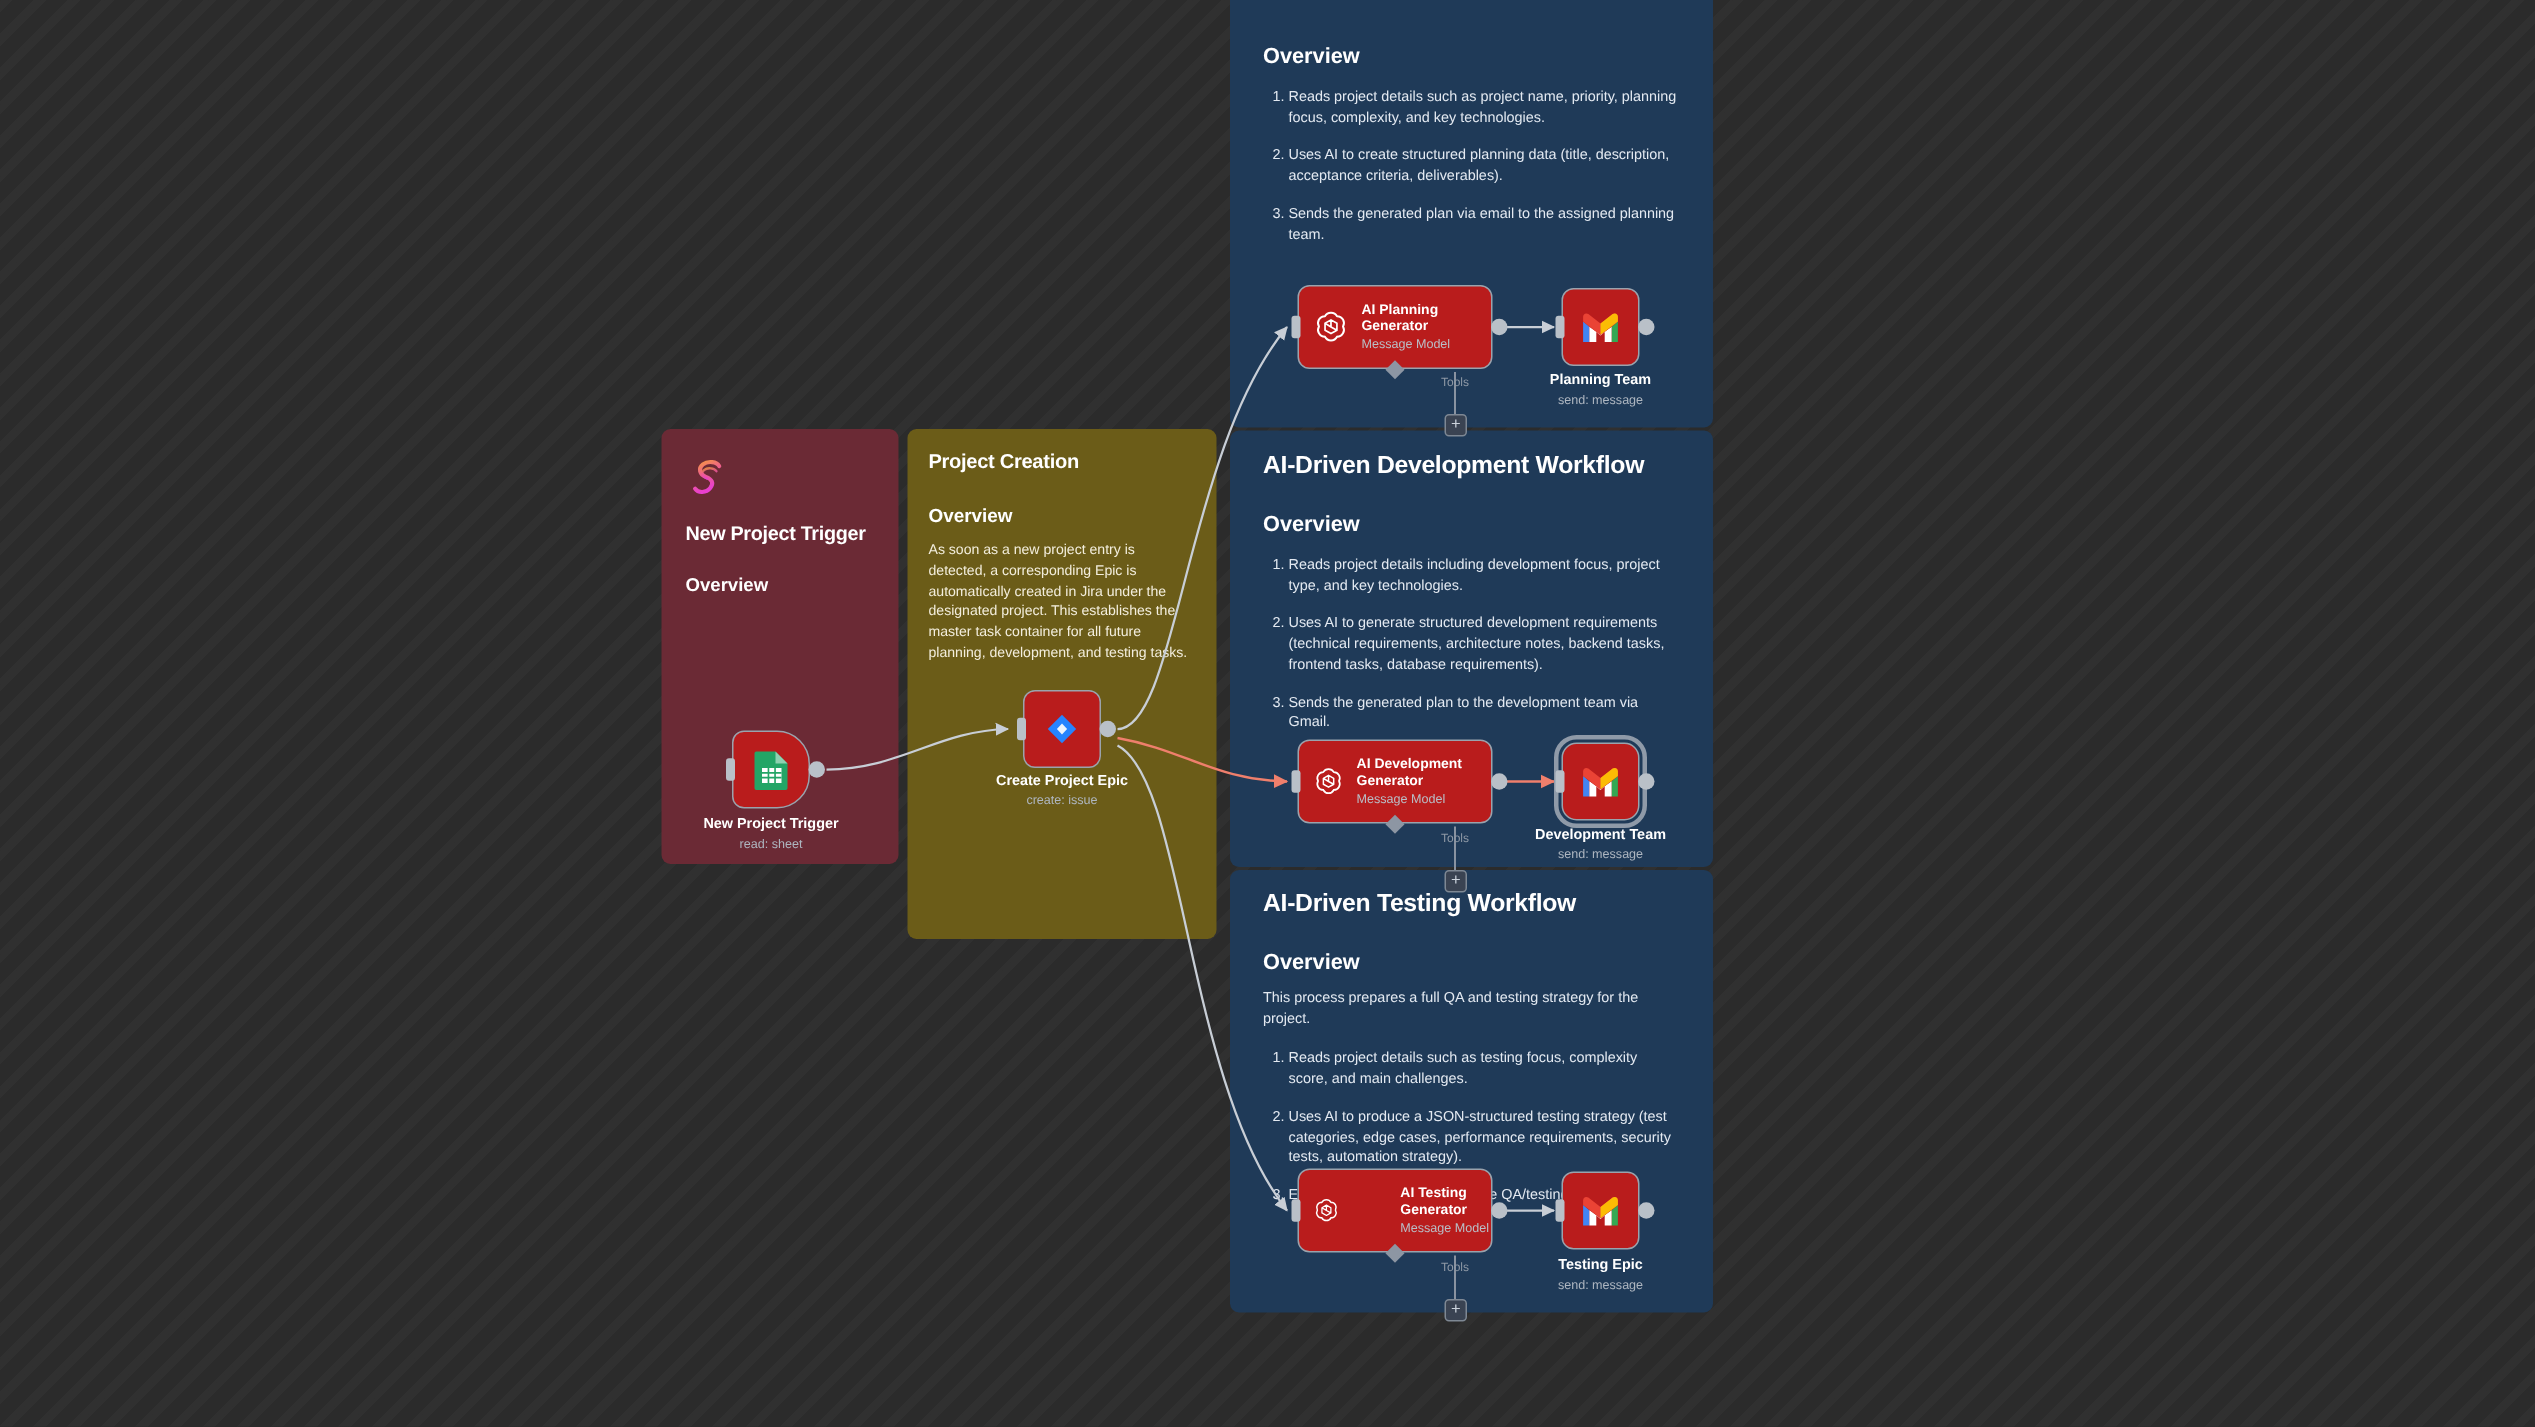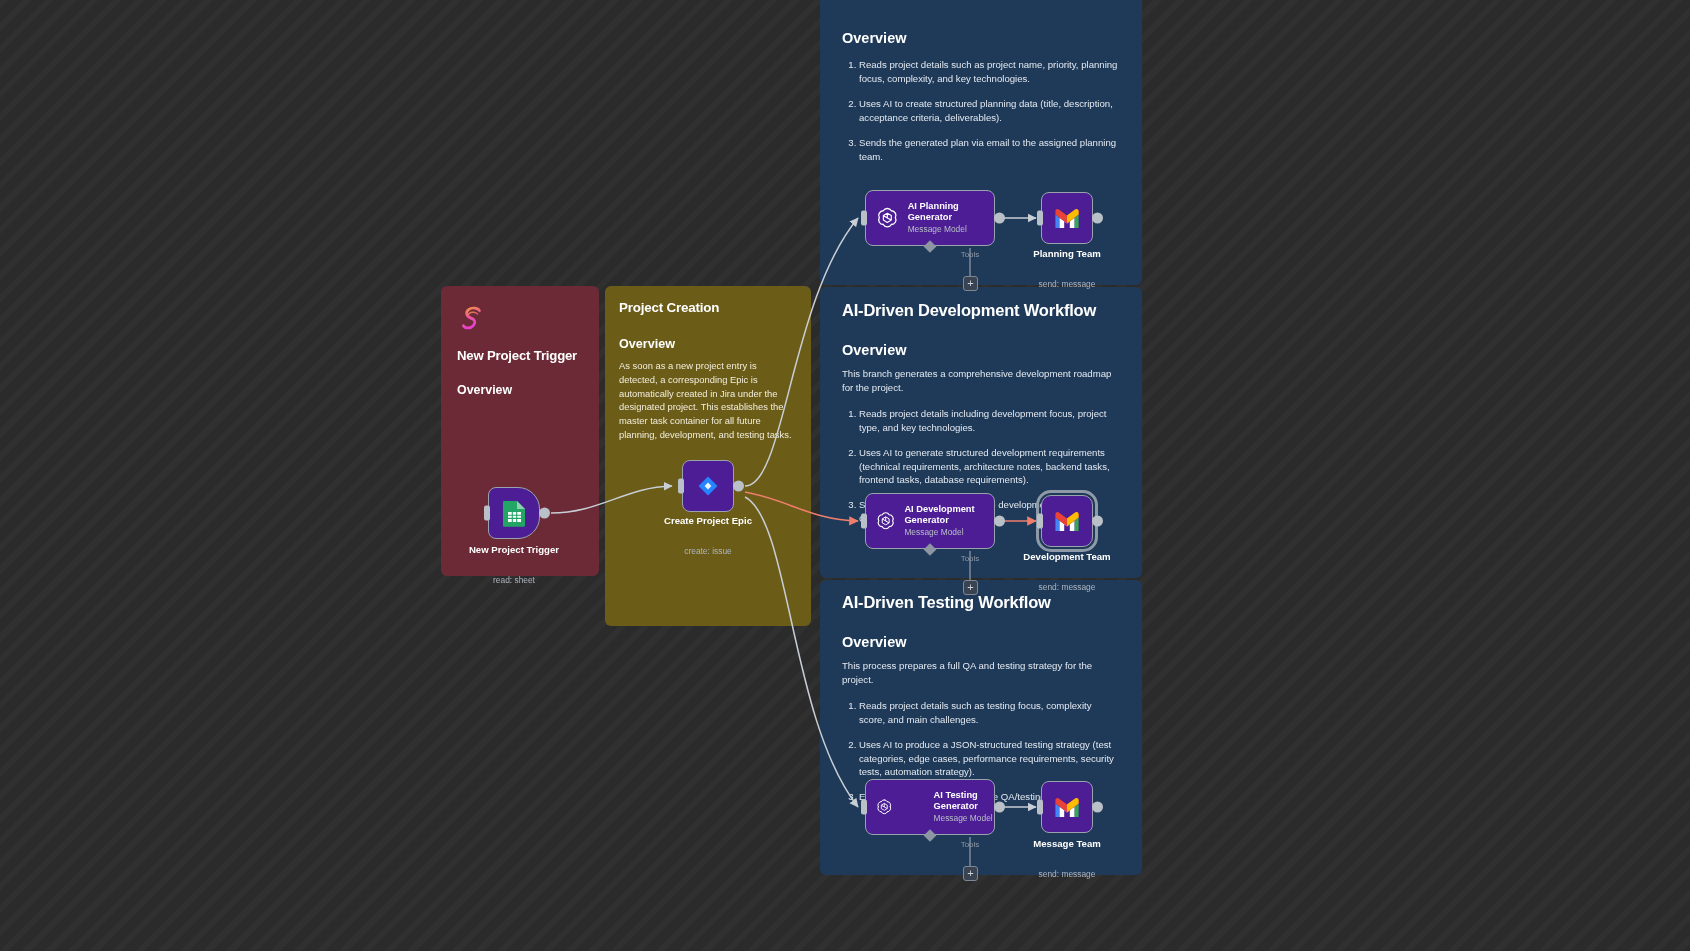--- a/index.html
+++ b/index.html
@@ -46,32 +46,32 @@
   
   #note-creation{left:605px;top:286px;width:206px;height:340px;background:#6b5c18;padding:14px 16px 0 14px;}
   #note-creation .s-title{font-size:13.4px;color:#fff;}
   #note-creation .s-h2{font-size:12.6px;color:#fff;margin-top:22px;margin-bottom:8px;}
   #note-creation .s-body{font-size:9.4px;line-height:1.47;color:#f3eedd;}
 
   
   .brand-logo{width:30px;height:30px;display:block;}
 
   
-  .node{position:absolute;background:#4c1d95;border:1.2px solid #9aa3ad;border-radius:8px;
+  .node{position:absolute;background:#b91c1c;border:1.2px solid #9aa3ad;border-radius:8px;
         box-sizing:border-box;display:flex;align-items:center;}
   .node.sq{width:52px;height:52px;justify-content:center;}
   .node.wide{width:130px;height:56px;padding-left:9px;gap:8px;}
   .node.selected{outline:3.5px solid #8f9aa8;outline-offset:2px;border-radius:10px;}
   .node-txt{display:flex;flex-direction:column;line-height:1.14;}
   .node-txt .nm{font-size:9.3px;font-weight:bold;color:#ffffff;}
   .node-txt .sub{font-size:8.4px;color:#b9bfc7;margin-top:3px;}
 
   .node-label{position:absolute;text-align:center;width:150px;}
   .node-label .nl-name{font-size:9.6px;font-weight:bold;color:#ffffff;}
-  .node-label .nl-sub{font-size:8.4px;color:#aeb6c0;margin-top:20px;}
+  .node-label .nl-sub{font-size:8.4px;color:#aeb6c0;margin-top:2px;}
 
   
   .port-in{position:absolute;left:-5px;top:50%;transform:translateY(-50%);
            width:6px;height:15px;background:#b9c0c8;border-radius:2px;}
   .port-out{position:absolute;right:-11px;top:50%;transform:translateY(-50%);
             width:11px;height:11px;background:#b9c0c8;border-radius:50%;}
   .port-tool{position:absolute;left:50%;bottom:-6px;transform:translateX(-50%) rotate(45deg);
              width:9px;height:9px;background:#8d96a3;}
   .tools-label{position:absolute;font-size:8px;color:#8e98a5;width:60px;text-align:center;}
 
@@ -94,21 +94,20 @@
     <ol>
       <li>Reads project details such as project name, priority, planning focus, complexity, and key technologies.</li>
       <li>Uses AI to create structured planning data (title, description, acceptance criteria, deliverables).</li>
       <li>Sends the generated plan via email to the assigned planning team.</li>
     </ol>
   </div>
 
   <div class="sticky note-blue" id="note-development">
     <div class="s-title">AI-Driven Development Workflow</div>
     <div class="s-h2">Overview</div>
-    <p class="s-body">This branch generates a comprehensive development roadmap for the project.</p>
     <ol>
       <li>Reads project details including development focus, project type, and key technologies.</li>
       <li>Uses AI to generate structured development requirements (technical requirements, architecture notes, backend tasks, frontend tasks, database requirements).</li>
       <li>Sends the generated plan to the development team via Gmail.</li>
     </ol>
   </div>
 
   <div class="sticky note-blue" id="note-testing">
     <div class="s-title">AI-Driven Testing Workflow</div>
     <div class="s-h2">Overview</div>
@@ -287,17 +286,17 @@
     <svg class="ico" width="28" height="21" viewBox="0 0 28 21">
       <path d="M2.4,20 h4.2 v-10.2 L2.4,6.4 Z" fill="#4285f4"></path>
       <path d="M21.4,20 h4.2 V6.4 l-4.2,3.4 Z" fill="#34a853"></path>
       <path d="M6.6,20 v-10.2 L14,15.2 l7.4,-5.4 V20 h-4.6 v-6.6 L14,15.6 l-2.8,-2.2 V20 Z" fill="#ffffff"></path>
       <path d="M2.4,6.4 V3.2 a2.2,2.2 0 0 1 3.5,-1.8 L14,7.6 l8.1,-6.2 a2.2,2.2 0 0 1 3.5,1.8 v3.2 L14,15.2 Z" fill="#ea4335"></path>
       <path d="M25.6,6.4 V3.2 a2.2,2.2 0 0 0 -3.5,-1.8 L14,7.6 v7.6 Z" fill="#fbbc04"></path>
     </svg>
     <span class="port-out"></span>
   </div>
   <div class="node-label" style="left:992px;top:838px;">
-    <div class="nl-name">Message Team</div>
+    <div class="nl-name">Testing Epic</div>
     <div class="nl-sub">send: message</div>
   </div>
 
 </div>
 
 </body></html>

